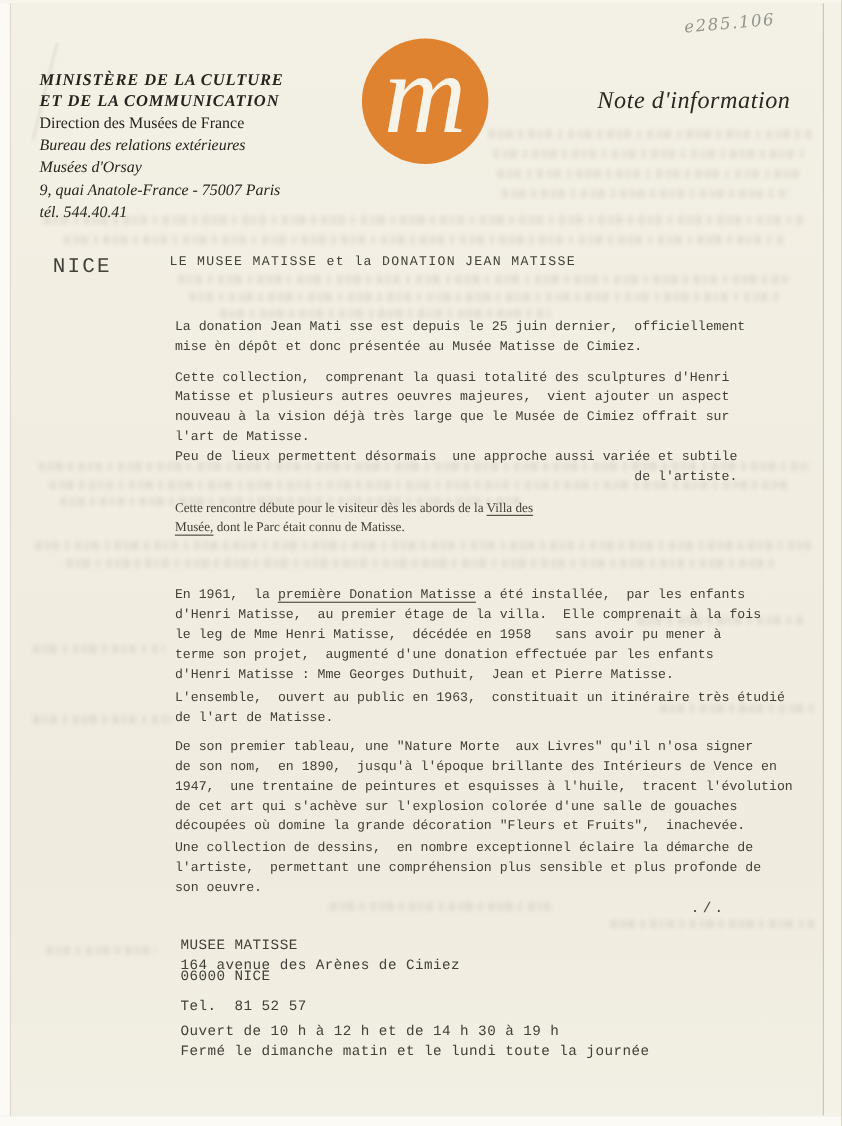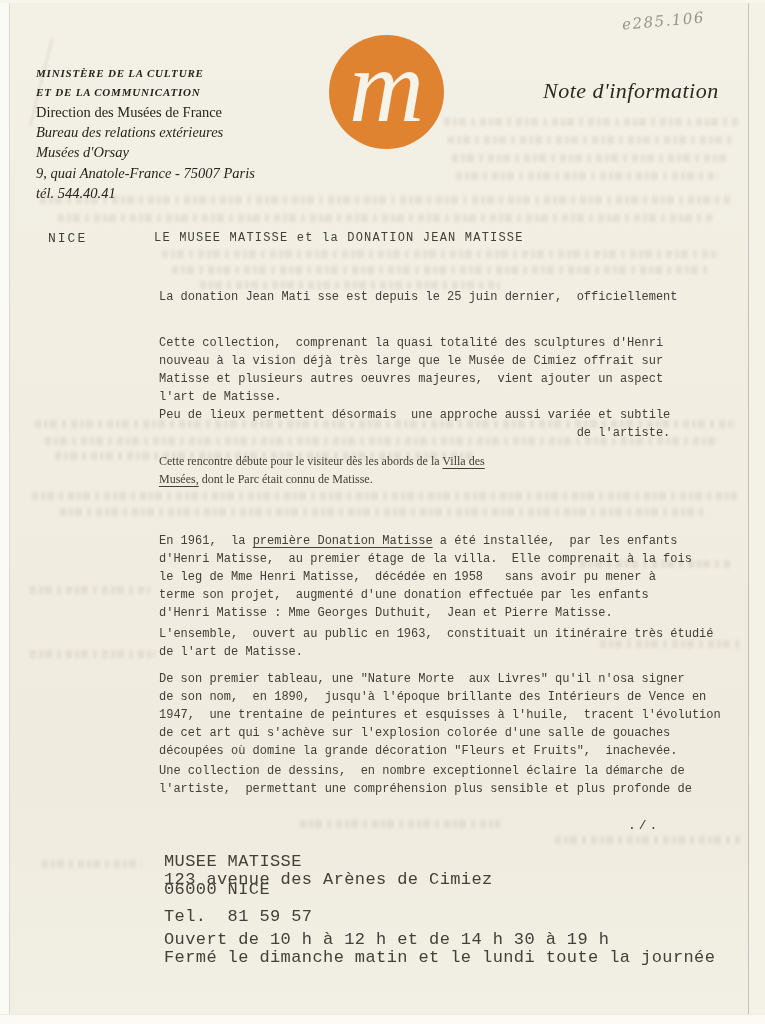--- a/index.html
+++ b/index.html
@@ -17,44 +17,44 @@
   
   .ghost{position:absolute;height:8px;opacity:.11;filter:blur(1.8px);
          background:repeating-linear-gradient(90deg,#776b52 0 6px,transparent 6px 9px,#776b52 9px 13px,transparent 13px 15px,#776b52 15px 22px,transparent 22px 27px,#776b52 27px 31px,transparent 31px 36px);}
 
   
   .annotation{position:absolute;left:622px;top:12px;font-family:"DejaVu Serif",serif;font-style:italic;
               font-size:15px;letter-spacing:1.5px;color:#93948c;transform:rotate(-5deg);}
 
   
   .letterhead{position:absolute;left:36px;top:64px;color:#27241f;}
-  .lh-bold{font-weight:bold;font-style:italic;font-size:11px;line-height:18.5px;letter-spacing:.8px;}
+  .lh-bold{font-weight:bold;font-style:italic;font-size:15px;line-height:18.5px;letter-spacing:.8px;}
   .lh-sub{font-size:14.5px;line-height:18.2px;margin-top:2px;}
   .lh-roman{font-style:normal;}
   .lh-it{font-style:italic;}
 
   
   .logo{position:absolute;left:329px;top:35px;width:115px;height:114px;border-radius:50%;
         background:#e08331;display:flex;align-items:center;justify-content:center;}
   .logo-m{font-family:"Liberation Serif",serif;font-style:italic;font-size:104px;line-height:1;
           color:#f6f3e9;transform:translateY(-6px);}
 
   
   .doc-type{position:absolute;left:543px;top:78px;width:205px;font-style:italic;font-size:22px;
             color:#2b2822;letter-spacing:.5px;white-space:nowrap;}
 
   
   .typed{font-family:"Liberation Mono",monospace;color:#434039;white-space:pre;}
-  .title-city{position:absolute;left:48px;top:231px;font-size:13px;letter-spacing:2px;}
+  .title-city{position:absolute;left:48px;top:231px;font-size:19px;letter-spacing:2px;}
   .title-subject{position:absolute;left:154px;top:231px;font-size:12px;letter-spacing:1.2px;}
   .body-block{position:absolute;left:0;top:0;width:765px;height:868px;}
   .para{position:absolute;left:159px;font-size:12px;line-height:18px;}
   .para .u{text-decoration:underline;text-underline-offset:3px;text-decoration-thickness:1px;}
   .cont-mark{position:absolute;left:628px;top:818px;font-size:13px;letter-spacing:3px;}
-  .footer-line{position:absolute;left:164px;font-size:17px;letter-spacing:.4px;}
+  .footer-line{position:absolute;left:164px;font-size:13px;letter-spacing:.4px;}
 </style>
 </head>
 <body>
 
 <div class="page">
 
   <div class="edge-left"></div>
   <div class="edge-right"></div>
   <div class="edge-right-line"></div>
   <div class="edge-bottom"></div>
@@ -100,34 +100,34 @@
   <div class="logo">
     <span class="logo-m">m</span>
   </div>
 
   <div class="doc-type">Note d'information</div>
 
   <div class="typed title-city">NICE</div>
   <div class="typed title-subject">LE MUSEE MATISSE et la DONATION JEAN MATISSE</div>
 
   <div class="body-block" id="body-block">
-      <div class="typed para" style="top: 288px;"><div><span>La donation Jean Mati sse est depuis le 25 juin dernier,  officiellement</span></div></div>
-      <div class="typed para" style="top: 334px;"><div><span>Cette collection,  comprenant la quasi totalité des sculptures d'Henri</span></div><div><span>nouveau à la vision déjà très large que le Musée de Cimiez offrait sur</span></div><div><span>Matisse et plusieurs autres oeuvres majeures,  vient ajouter un aspect</span></div><div><span>l'art de Matisse.</span></div></div>
+      <div class="typed para" style="top: 288px;"><div><span>La donation Jean Mati sse est depuis le 25 juin dernier,  officiellement</span></div><div><span>mise èn dépôt et donc présentée au Musée Matisse de Cimiez.</span></div></div>
+      <div class="typed para" style="top: 334px;"><div><span>Cette collection,  comprenant la quasi totalité des sculptures d'Henri</span></div><div><span>Matisse et plusieurs autres oeuvres majeures,  vient ajouter un aspect</span></div><div><span>nouveau à la vision déjà très large que le Musée de Cimiez offrait sur</span></div><div><span>l'art de Matisse.</span></div></div>
       <div class="typed para" style="top: 406px; text-align: right;"><div><span>Peu de lieux permettent désormais  une approche aussi variée et subtile</span></div><div><span>de l'artiste.</span></div></div>
-      <div class="typed para" style="top: 452px; font-family: Liberation Serif, serif;"><div><span>Cette rencontre débute pour le visiteur dès les abords de la </span><span class="u">Villa des</span></div><div><span class="u">Musées,</span><span> dont le Parc était connu de Matisse.</span></div></div>
+      <div class="typed para" style="top: 452px; font-family: Liberation Serif, serif;"><div><span>Cette rencontre débute pour le visiteur dès les abords de la </span><span class="u">Villa des</span></div><div><span class="u">Musée,</span><span> dont le Parc était connu de Matisse.</span></div></div>
       <div class="typed para" style="top: 532px;"><div><span>En 1961,  la </span><span class="u">première Donation Matisse</span><span> a été installée,  par les enfants</span></div><div><span>d'Henri Matisse,  au premier étage de la villa.  Elle comprenait à la fois</span></div><div><span>le leg de Mme Henri Matisse,  décédée en 1958   sans avoir pu mener à</span></div><div><span>terme son projet,  augmenté d'une donation effectuée par les enfants</span></div><div><span>d'Henri Matisse : Mme Georges Duthuit,  Jean et Pierre Matisse.</span></div></div>
       <div class="typed para" style="top: 625px;"><div><span>L'ensemble,  ouvert au public en 1963,  constituait un itinéraire très étudié</span></div><div><span>de l'art de Matisse.</span></div></div>
       <div class="typed para" style="top: 670px;"><div><span>De son premier tableau, une "Nature Morte  aux Livres" qu'il n'osa signer</span></div><div><span>de son nom,  en 1890,  jusqu'à l'époque brillante des Intérieurs de Vence en</span></div><div><span>1947,  une trentaine de peintures et esquisses à l'huile,  tracent l'évolution</span></div><div><span>de cet art qui s'achève sur l'explosion colorée d'une salle de gouaches</span></div><div><span>découpées où domine la grande décoration "Fleurs et Fruits",  inachevée.</span></div></div>
-      <div class="typed para" style="top: 762px;"><div><span>Une collection de dessins,  en nombre exceptionnel éclaire la démarche de</span></div><div><span>l'artiste,  permettant une compréhension plus sensible et plus profonde de</span></div></div>
+      <div class="typed para" style="top: 762px;"><div><span>Une collection de dessins,  en nombre exceptionnel éclaire la démarche de</span></div><div><span>l'artiste,  permettant une compréhension plus sensible et plus profonde de</span></div><div><span>son oeuvre.</span></div></div>
     </div>
 
   <div class="typed cont-mark">./.</div>
 
   <div>
     <div class="typed footer-line" style="top:852px;">MUSEE MATISSE</div>
-    <div class="typed footer-line" style="top:870px;">123 avenue des Arènes de Cimiez</div>
+    <div class="typed footer-line" style="top:870px;">164 avenue des Arènes de Cimiez</div>
     <div class="typed footer-line" style="top:860px;margin-top:20px;">06000 NICE</div>
-    <div class="typed footer-line" style="top:907px;">Tel.  81 59 57</div>
+    <div class="typed footer-line" style="top:907px;">Tel.  81 52 57</div>
     <div class="typed footer-line" style="top:930px;">Ouvert de 10 h à 12 h et de 14 h 30 à 19 h</div>
     <div class="typed footer-line" style="top:948px;text-align:center;">Fermé le dimanche matin et le lundi toute la journée</div>
   </div>
 
 </div>
 
 </body></html>

